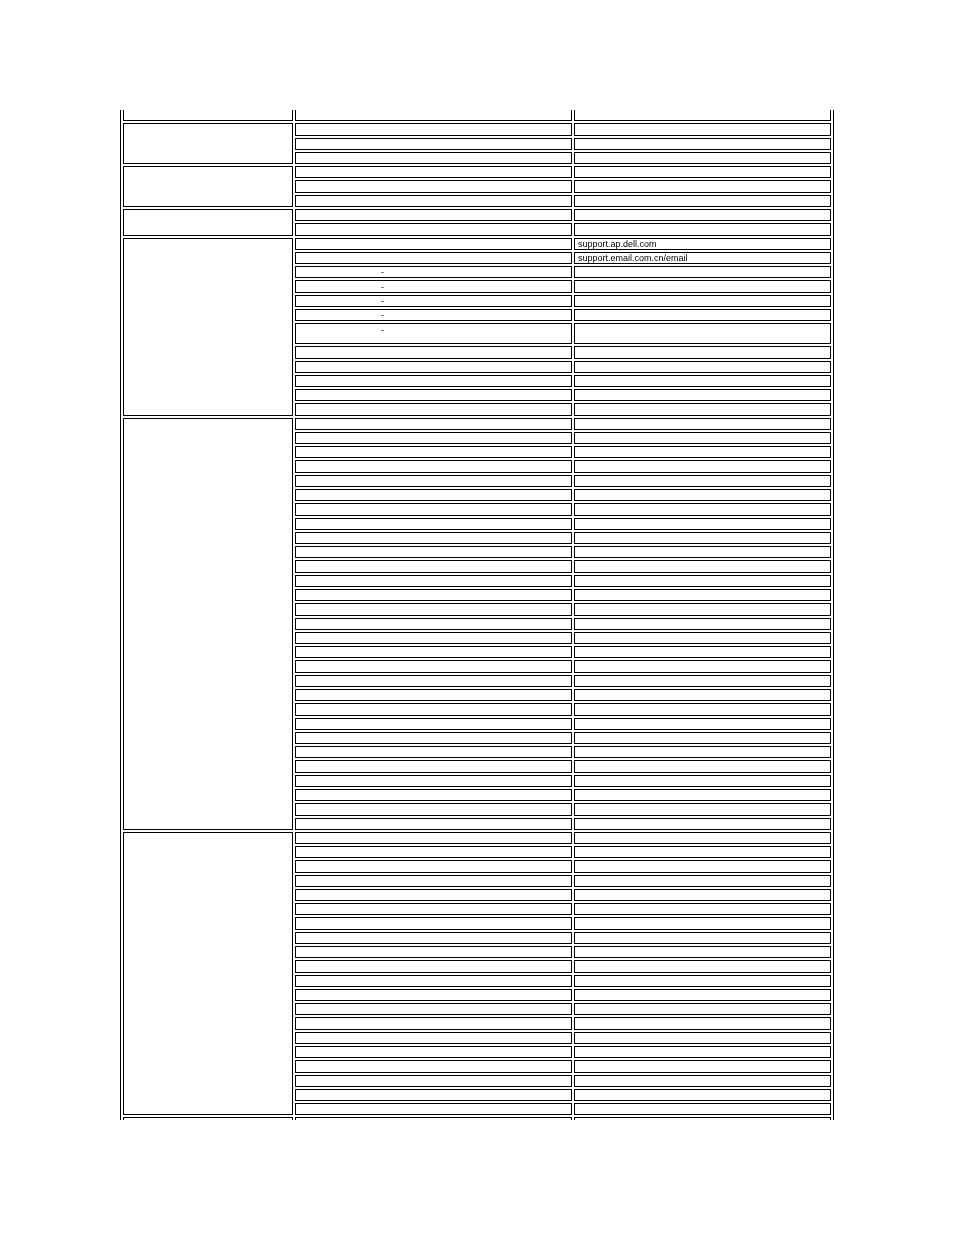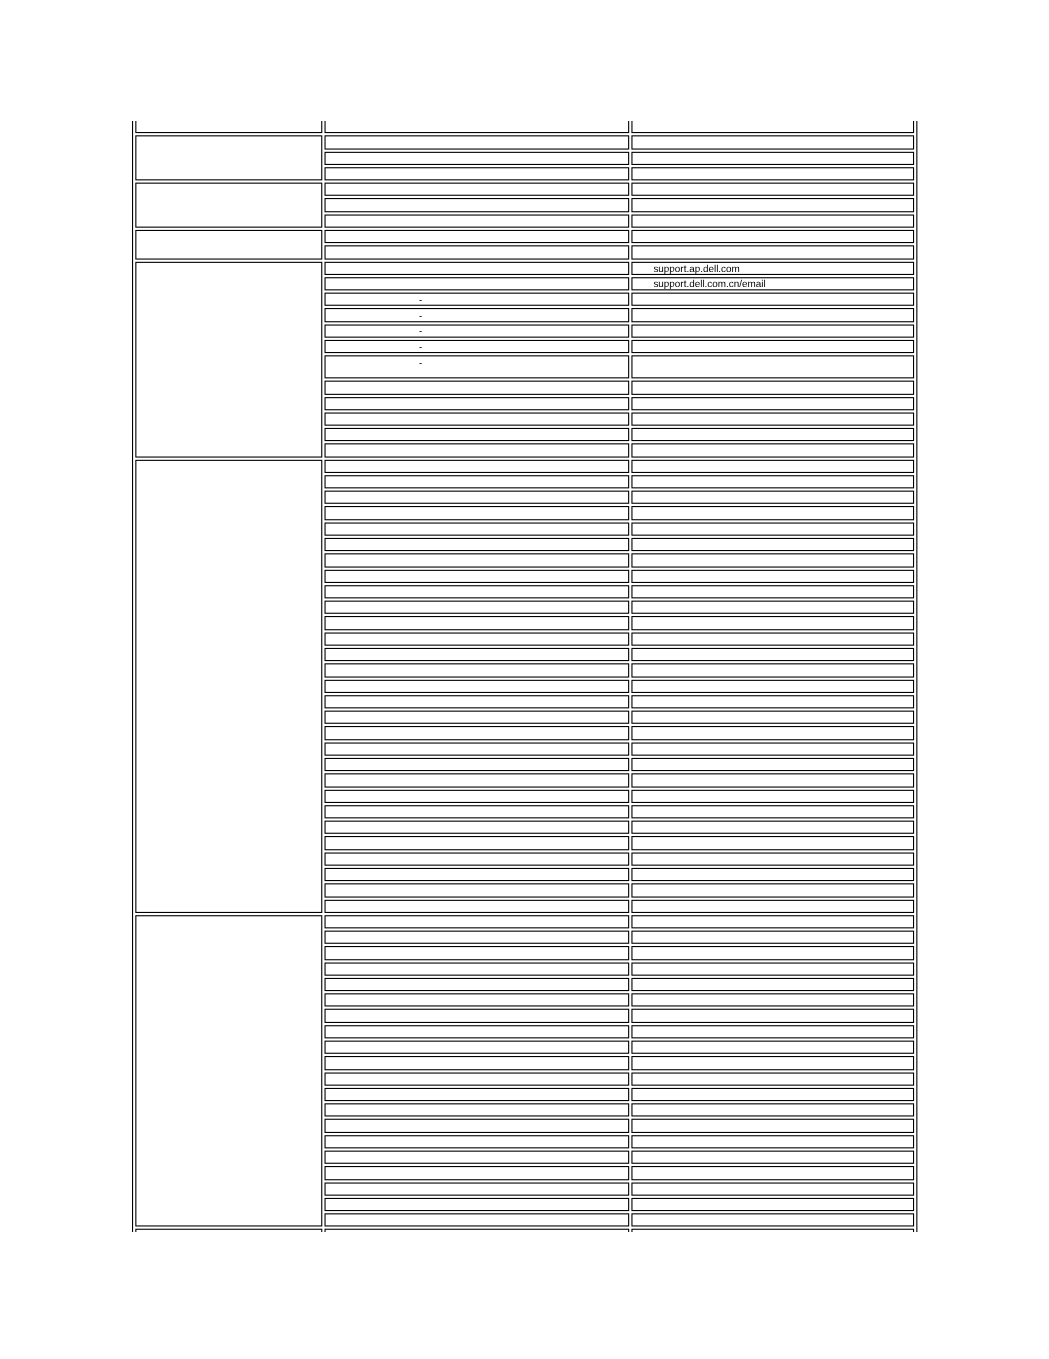--- a/index.html
+++ b/index.html
@@ -40,21 +40,21 @@
     font-size: 9px;
     line-height: 10px;
     vertical-align: middle;
     overflow: hidden;
     white-space: nowrap;
     background: #ffffff;
   }
   table.contact col.c1 { width: 170px; }
   table.contact col.c2 { width: 277px; }
   table.contact col.c3 { width: 257px; }
-  table.contact td.url-cell  { padding-left: 19px; }
+  table.contact td.url-cell  { padding-left: 3px; }
   table.contact td.dash-cell { padding-left: 85px; }
   tr.tall-row td {
     height: 21px;
     vertical-align: top;
     padding-top: 1px;
   }
 </style>
 </head>
 <body>
 
@@ -107,21 +107,21 @@
             <td></td>
             <td></td>
           </tr>
           <tr>
             <td rowspan="12"></td>
             <td></td>
             <td class="url-cell">support.ap.dell.com</td>
           </tr>
           <tr>
             <td></td>
-            <td class="url-cell">support.dell.com.cn/email</td>
+            <td class="url-cell">support.email.com.cn/email</td>
           </tr>
           <tr>
             <td class="dash-cell">-</td>
             <td></td>
           </tr>
           <tr>
             <td class="dash-cell">-</td>
             <td></td>
           </tr>
           <tr>

